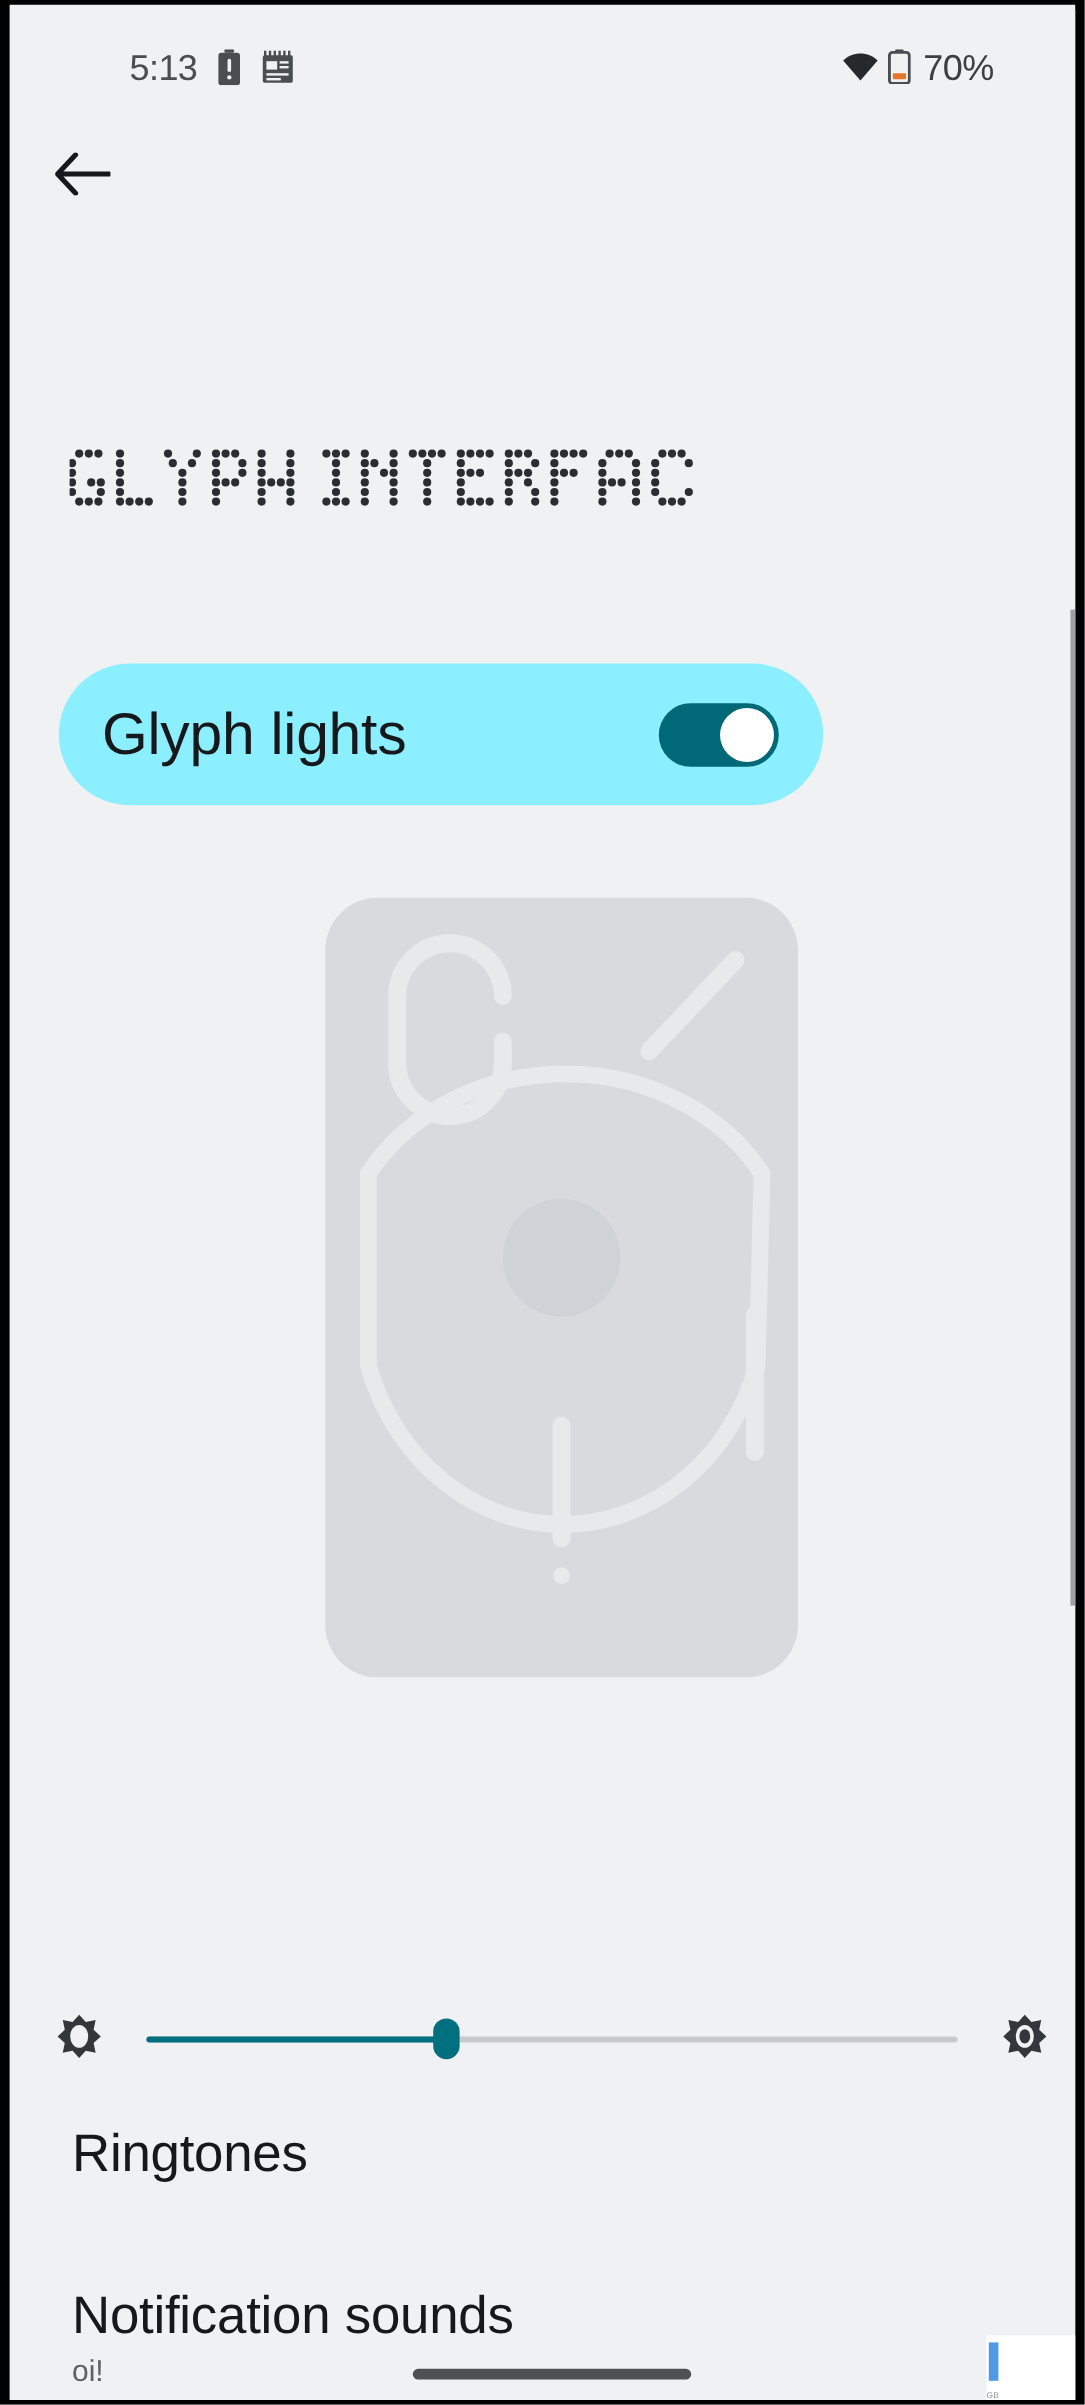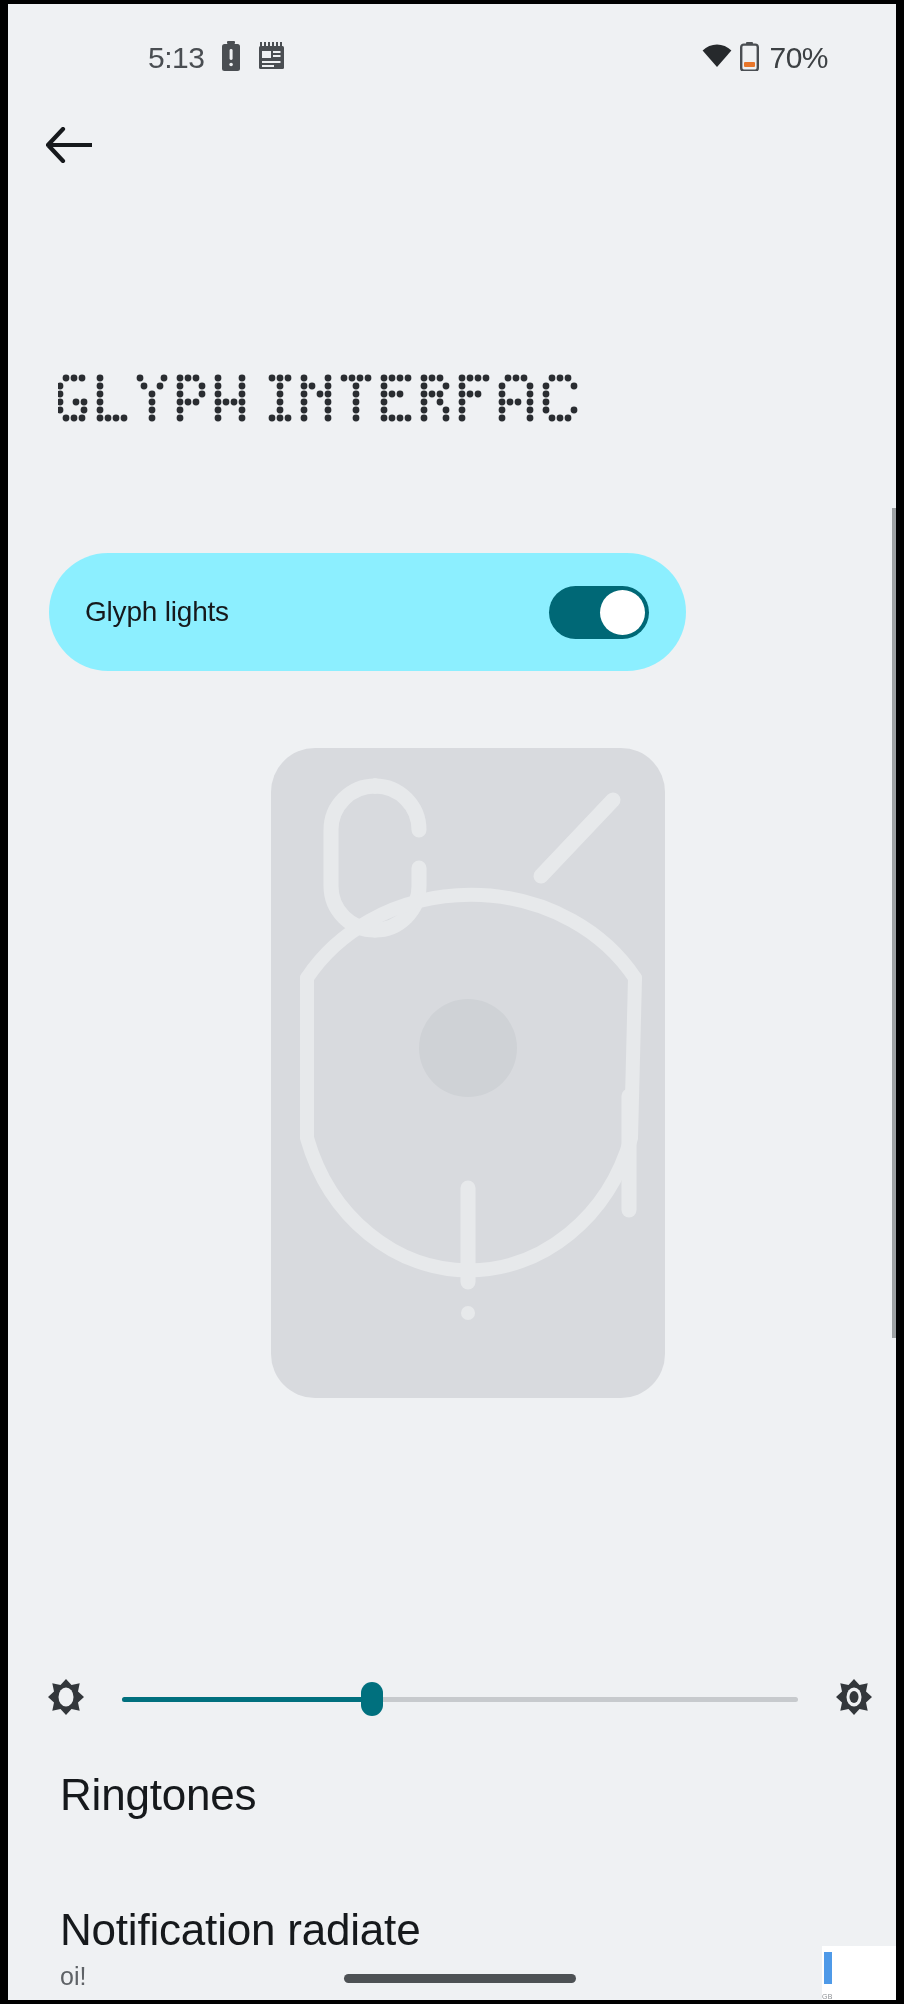--- a/index.html
+++ b/index.html
@@ -38,21 +38,21 @@
     height: 44px;
     display: flex;
     align-items: center;
     padding: 0 24px;
     box-sizing: border-box;
   }
   .status-left {
     display: flex;
     align-items: center;
     gap: 16px;
-    margin-left: 108px;
+    margin-left: 68px;
   }
   .status-right {
     display: flex;
     align-items: center;
     gap: 8px;
     margin-left: auto;
     margin-right: 52px;
   }
   .status-time {
     font-size: 30px;
@@ -101,21 +101,21 @@
     height: 118px;
     background: #8cefff;
     border-radius: 59px;
     display: flex;
     align-items: center;
     padding: 0 37px 0 36px;
     box-sizing: border-box;
     cursor: pointer;
   }
   .glyph-card-label {
-    font-size: 28px;
+    font-size: 49px;
     color: #16191c;
     letter-spacing: -0.2px;
   }
   .switch {
     margin-left: auto;
     width: 100px;
     height: 53px;
     border-radius: 27px;
     background: #006876;
     position: relative;
@@ -572,21 +572,21 @@
       </svg>
     </span>
   </div>
 
   <div class="list">
     <div class="list-item">
       <div class="li-title">Ringtones</div>
     </div>
     <div class="li-gap"></div>
     <div class="list-item">
-      <div class="li-title">Notification radiate</div>
+      <div class="li-title">Notification sounds</div>
       <div class="li-sub">oi!</div>
     </div>
   </div>
 
   <div class="scrollbar-track">
     <div class="scrollbar-thumb"></div>
   </div>
 
   <div class="nav-pill"></div>
 

